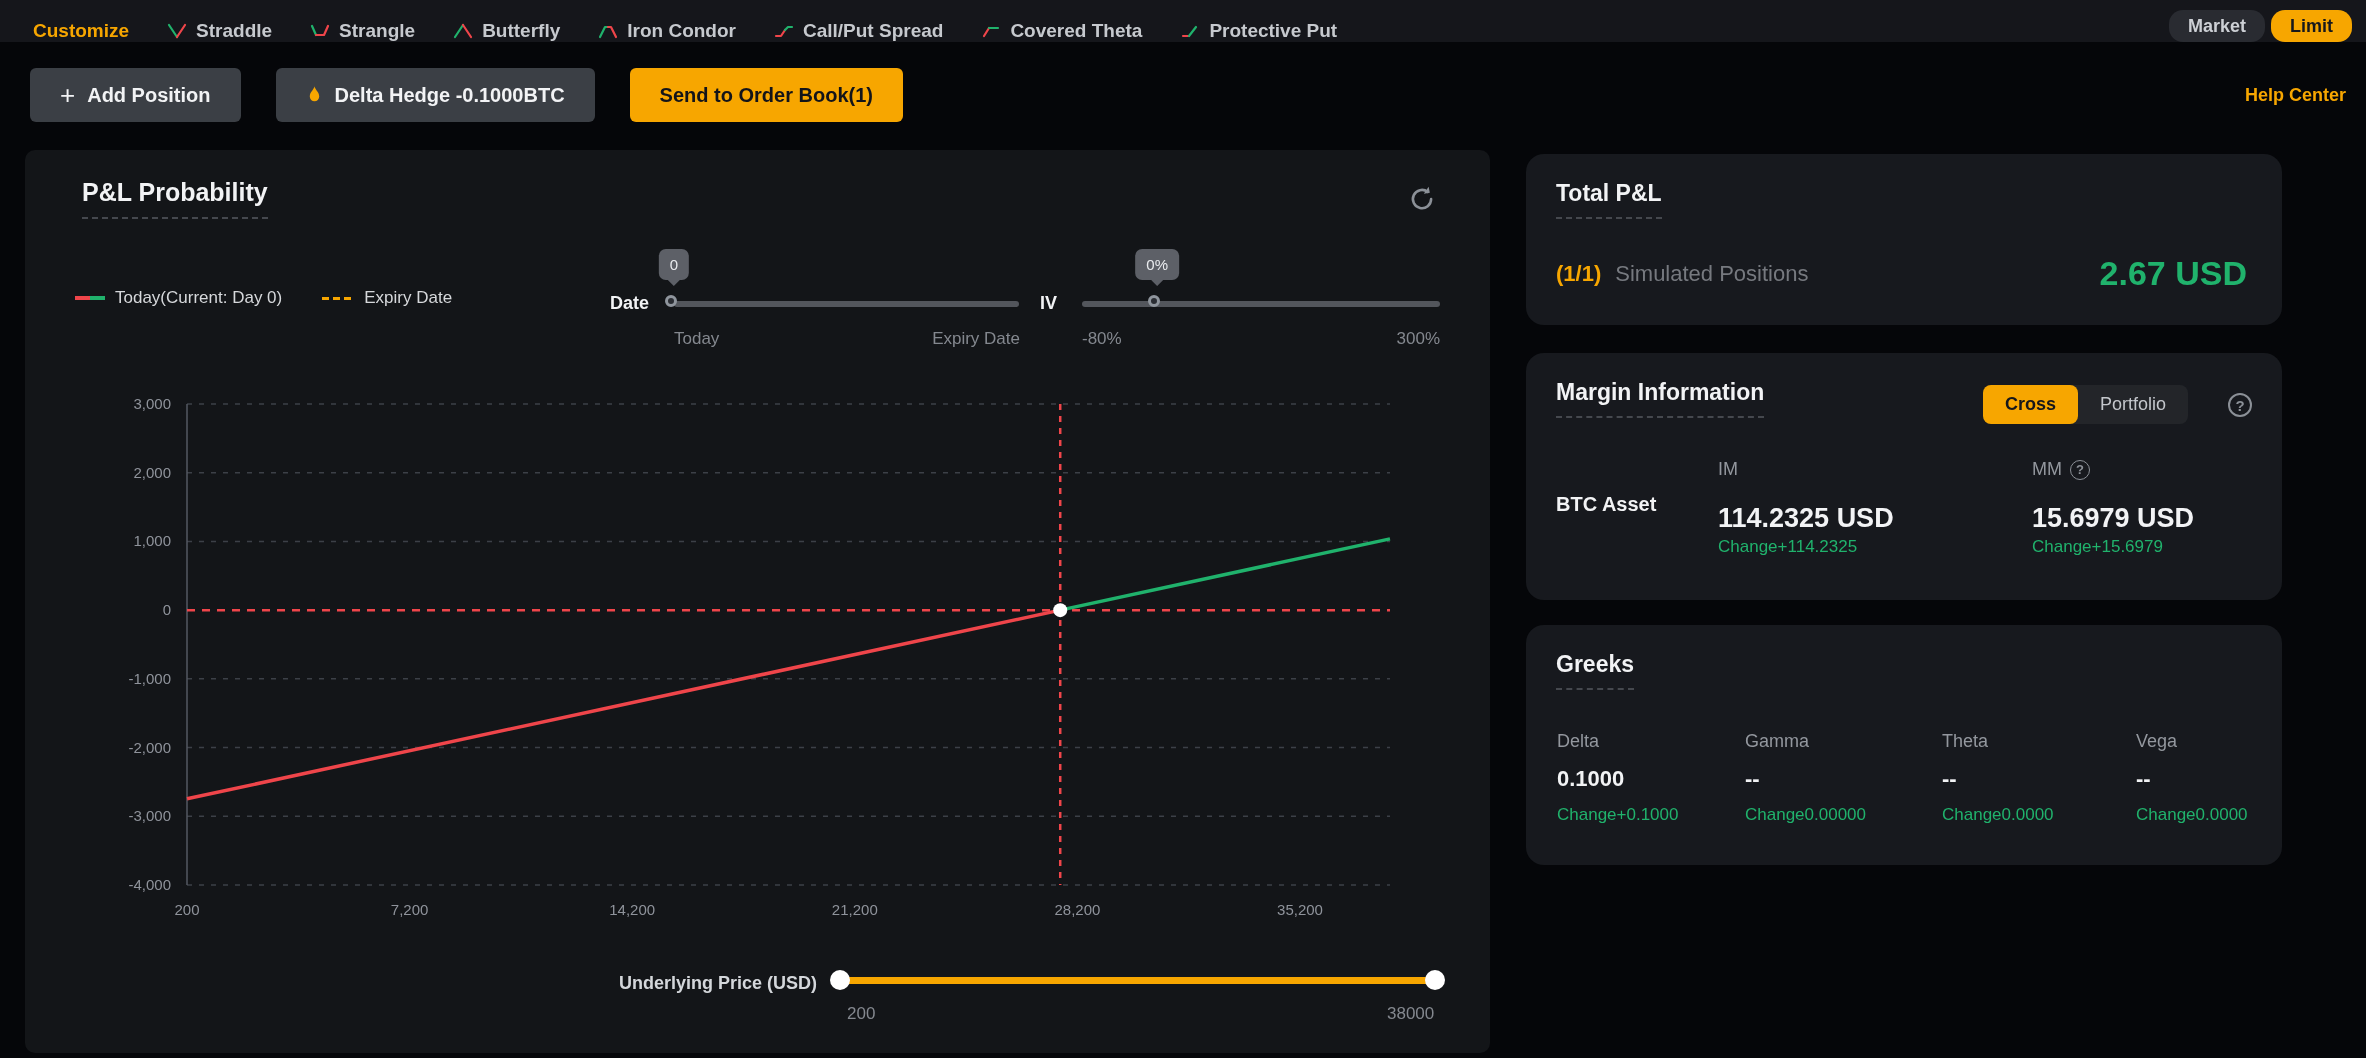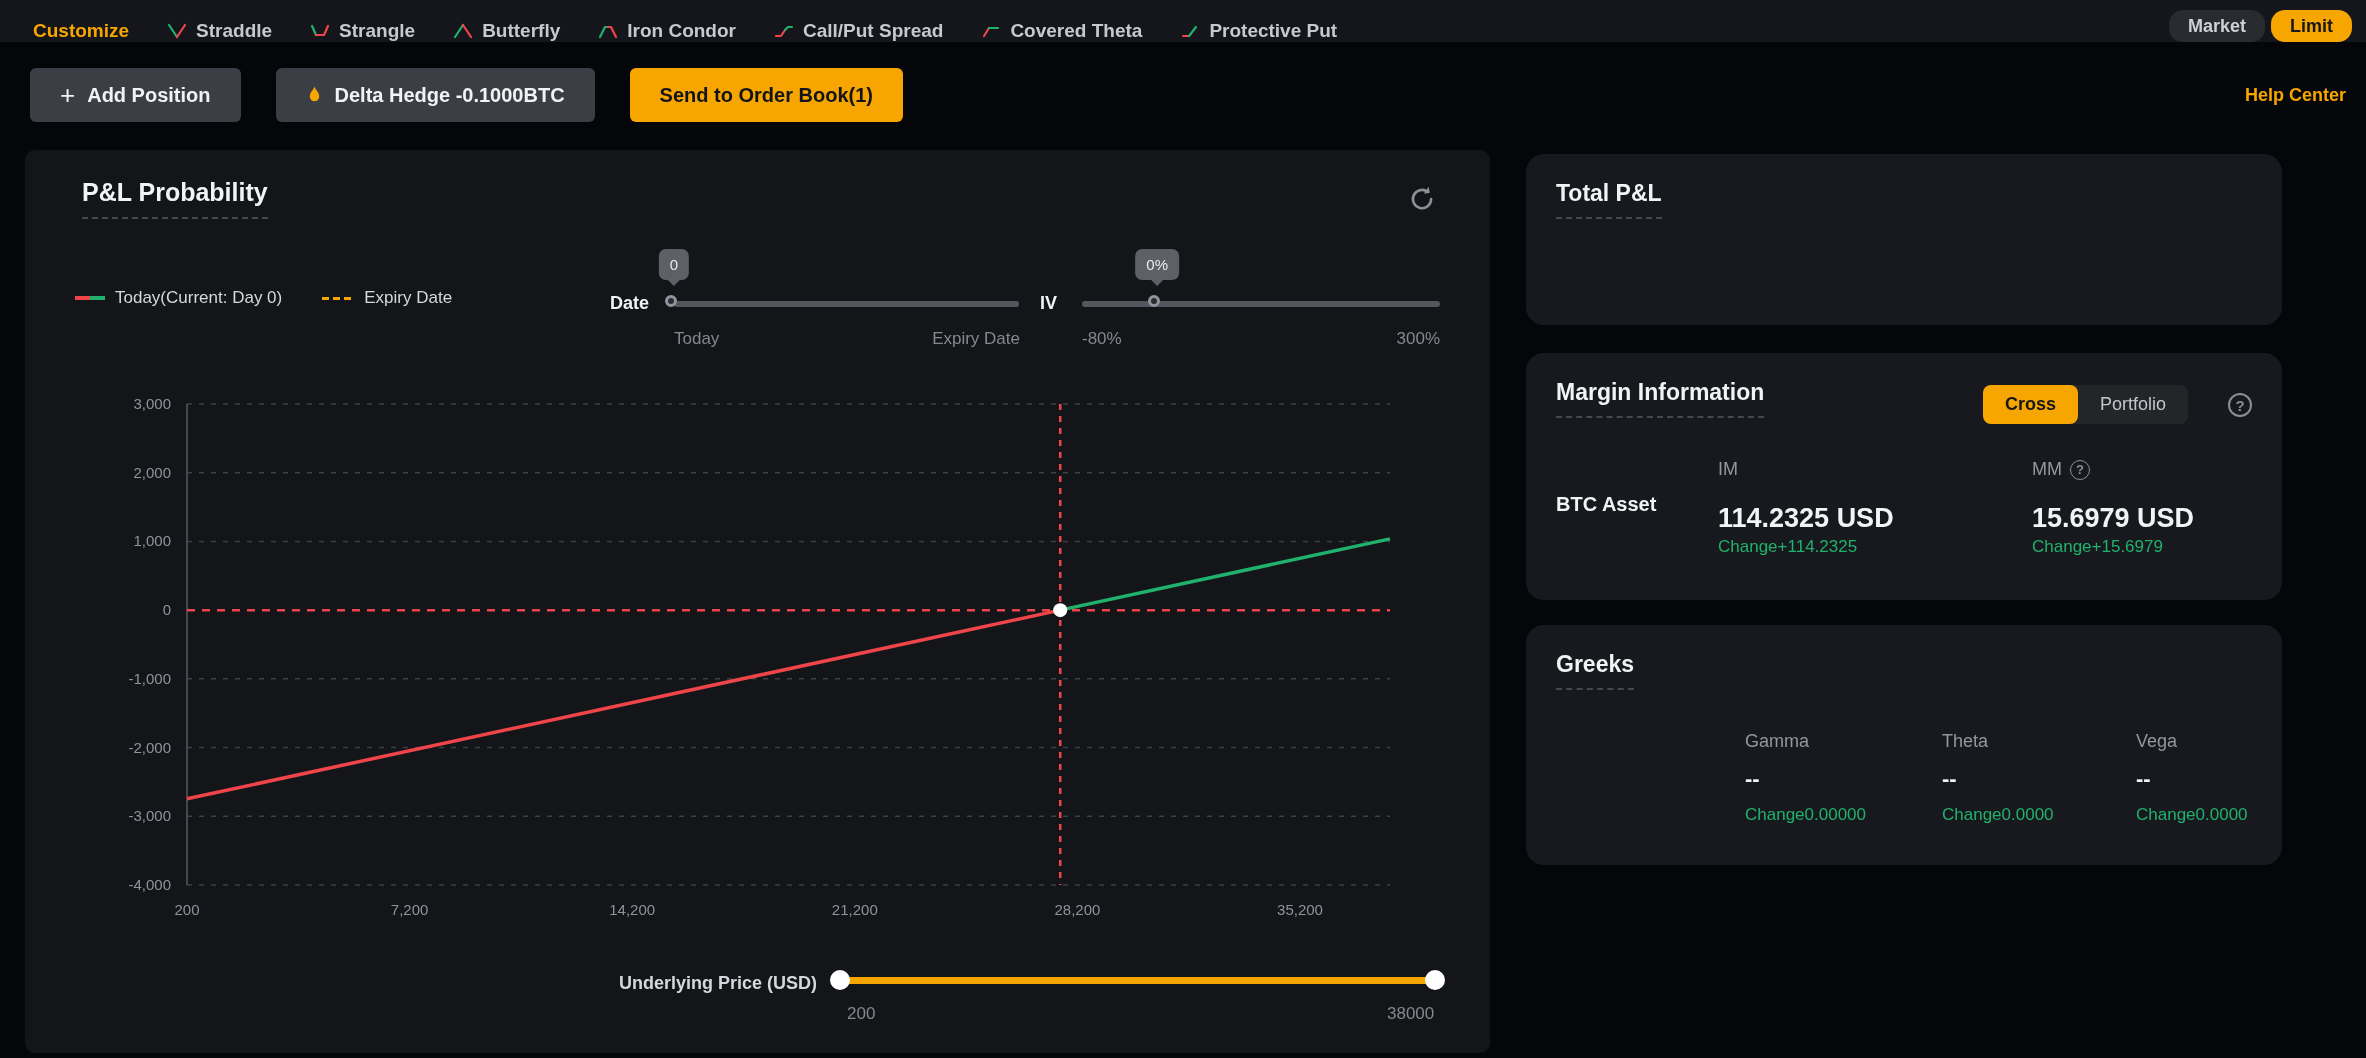--- a/index.html
+++ b/index.html
@@ -261,20 +261,25 @@
       <div class="ph min"></div>
       <div class="ph max"></div>
     </div>
     <span class="price-min">200</span>
     <span class="price-max">38000</span>
   </div>
 </div>
 
 <div class="card card1">
   <div class="card-title">Total P&amp;L</div>
+  <div class="pnl-row">
+    <span class="pnl-count">(1/1)</span>
+    <span class="pnl-sub">Simulated Positions</span>
+    <span class="pnl-value">2.67 USD</span>
+  </div>
 </div>
 
 <div class="card card2">
   <div class="card-title">Margin Information</div>
   <div class="toggle">
     <button class="tg active">Cross</button>
     <button class="tg">Portfolio</button>
   </div>
   <span class="qmark">?</span>
   <div class="mcol-h" style="left:192px;">IM</div>
@@ -284,20 +289,25 @@
   </div>
   <div class="m-asset">BTC Asset</div>
   <div class="m-val" style="left:192px;">114.2325 USD</div>
   <div class="m-val" style="left:506px;">15.6979 USD</div>
   <div class="m-chg" style="left:192px;">Change+114.2325</div>
   <div class="m-chg" style="left:506px;">Change+15.6979</div>
 </div>
 
 <div class="card card3">
   <div class="card-title">Greeks</div>
+  <div class="gcol" style="left:31px;">
+    <div class="g-lab">Delta</div>
+    <div class="g-val">0.1000</div>
+    <div class="g-chg">Change+0.1000</div>
+  </div>
   <div class="gcol" style="left:219px;">
     <div class="g-lab">Gamma</div>
     <div class="g-val">--</div>
     <div class="g-chg">Change0.00000</div>
   </div>
   <div class="gcol" style="left:416px;">
     <div class="g-lab">Theta</div>
     <div class="g-val">--</div>
     <div class="g-chg">Change0.0000</div>
   </div>

